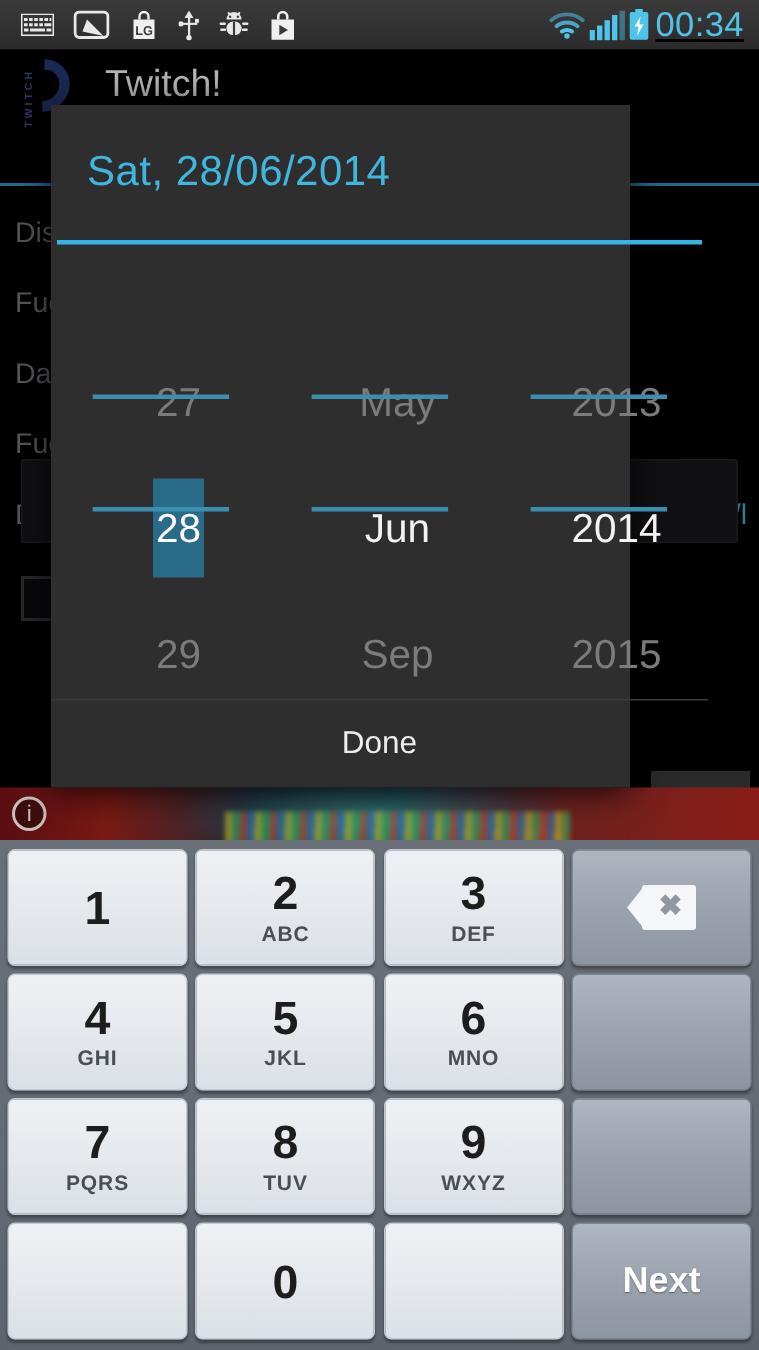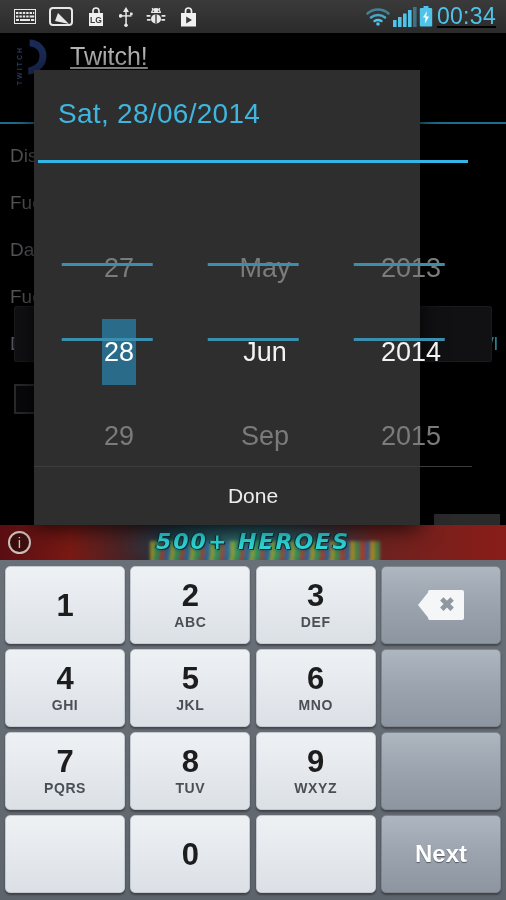--- a/index.html
+++ b/index.html
@@ -41,21 +41,21 @@
     color:#2a3b63; font-size:7px; letter-spacing:2px; font-weight:bold;
   }
   .twitch-swoosh{
     position:absolute; left:11px; top:4px; width:36px; height:34px;
     border:7px solid #1b2a55; border-radius:50%;
     border-right-color:transparent; border-bottom-color:transparent;
     transform:rotate(135deg);
   }
   .app-title{
     position:absolute; left:70px; top:6px;
-    color:#b6b6b6; font-size:25px; font-weight:300;text-decoration:underline;
+    color:#b6b6b6; font-size:25px; font-weight:300;
   }
   .app-accent{
     position:absolute; left:0; top:86px; width:506px; height:2px; background:#1f6d8c;
   }
   .app-rows{ position:absolute; left:0; top:96px; width:506px; }
   .app-row{ height:47px; display:flex; align-items:center; padding-left:10px; }
   .app-label{ color:#56565a; font-size:19px; }
   .app-unit{ position:absolute; right:8px; color:#2f7f94; font-size:19px; }
   .app-box{
     position:absolute; left:14px; top:270px; width:478px; height:56px;
@@ -300,21 +300,20 @@
       </div>
     </div>
     <div class="app-box"></div>
     <div class="app-check"></div>
     <div class="app-smallbtn"></div>
   </div>
 
   <div class="ad">
     <div class="ad-glow"></div>
     <div class="ad-stripes"></div>
-    <div class="ad-text">500+ HEROES</div>
     <div class="ad-info">i</div>
   </div>
 
   <div class="dialog">
     <div class="dlg-title">Sat, 28/06/2014</div>
     <div class="dlg-rule"></div>
 
     <div class="spinners">
 
       <div class="spinner">

